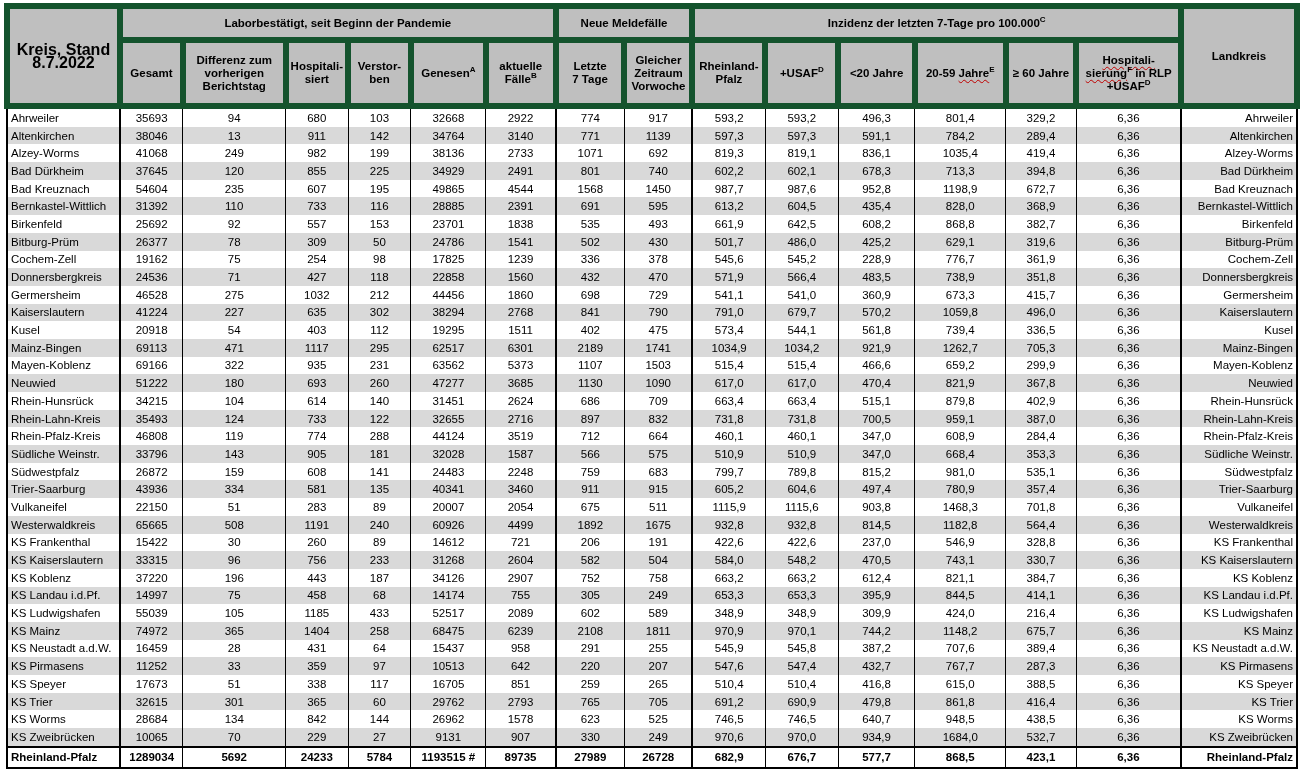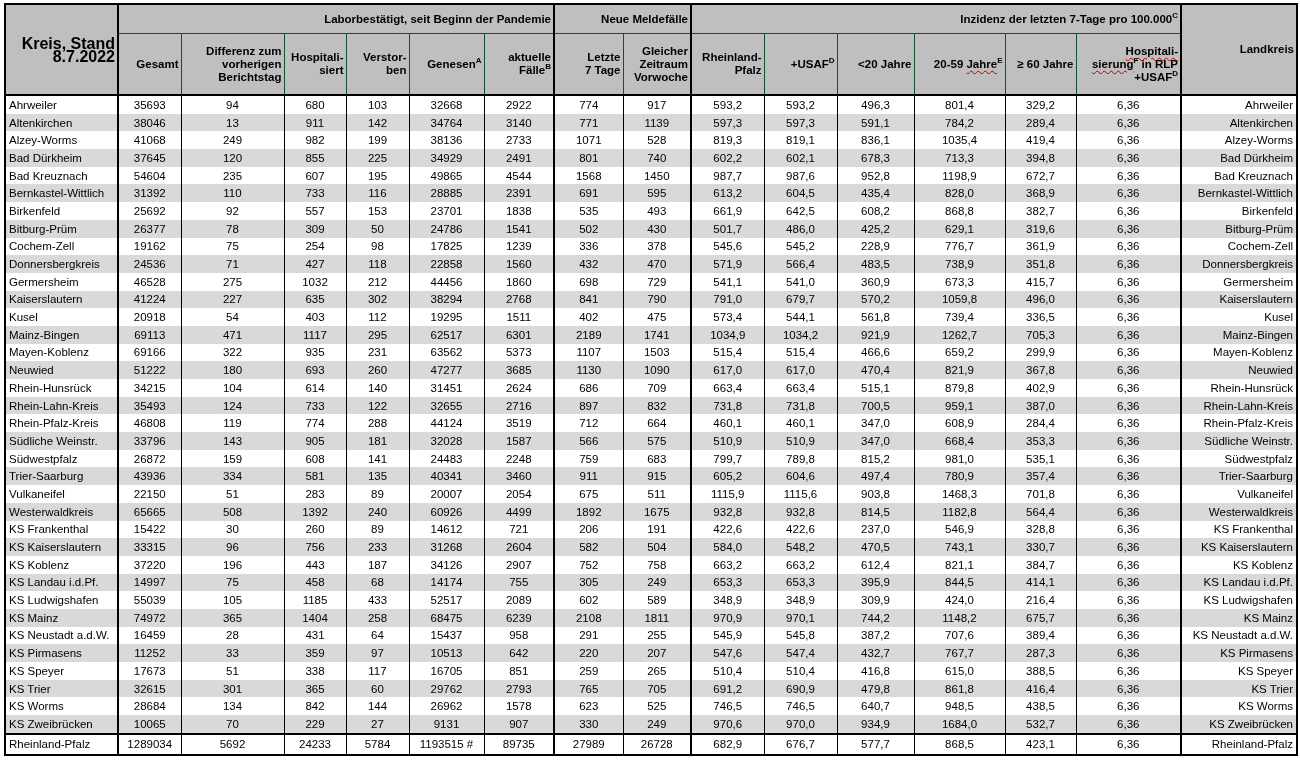--- a/index.html
+++ b/index.html
@@ -17,23 +17,23 @@
     border-collapse: collapse;
     table-layout: fixed;
     border: 2px solid #000;
   }
 
   thead th {
     background: #bfbfbf;
     font-weight: bold;
     font-size: 11.5px;
     line-height: 13px;
-    border: 1px solid #14532d;
+    border: 6px solid #14532d;
     padding: 1px 2px;
-    text-align: right;
+    text-align: center;
     vertical-align: middle;
   }
   thead { border-bottom: 2px solid #000; }
   thead tr.band1 th { height: 26px; }
   thead tr.band2 th { height: 58px; }
   th.kreis-head { font-size: 16px; }
 
   td {
     font-size: 11.5px;
     height: 17.7px;
@@ -46,21 +46,21 @@
   }
   tr.stripe td { background: #d9d9d9; }
   td.kreis { text-align: left; }
   td.num   { text-align: center; }
   td.lk    { text-align: right; }
 
   .gb { border-left: 2px solid #000 !important; }
 
   tr.total td {
     border-top: 2px solid #000;
-    font-weight: normal;
+    font-weight: bold;
     background: #ffffff;
     height: 19px;
     margin-top: 8px;
   }
 
   sup { font-size: 8px; line-height: 0; vertical-align: super; }
 
   .sq {
     text-decoration: underline wavy #c00000;
     text-decoration-thickness: 1px;
@@ -184,21 +184,21 @@
   </tr>
         <tr>
     <td class="kreis">Alzey-Worms</td>
     <td class="num gb">41068</td>
     <td class="num">249</td>
     <td class="num">982</td>
     <td class="num">199</td>
     <td class="num">38136</td>
     <td class="num">2733</td>
     <td class="num gb">1071</td>
-    <td class="num">528</td>
+    <td class="num">692</td>
     <td class="num gb">819,3</td>
     <td class="num">819,1</td>
     <td class="num">836,1</td>
     <td class="num">1035,4</td>
     <td class="num">419,4</td>
     <td class="num">6,36</td>
     <td class="lk gb">Alzey-Worms</td>
   </tr>
         <tr class="stripe">
     <td class="kreis">Bad Dürkheim</td>
@@ -557,21 +557,21 @@
     <td class="num">903,8</td>
     <td class="num">1468,3</td>
     <td class="num">701,8</td>
     <td class="num">6,36</td>
     <td class="lk gb">Vulkaneifel</td>
   </tr>
         <tr class="stripe">
     <td class="kreis">Westerwaldkreis</td>
     <td class="num gb">65665</td>
     <td class="num">508</td>
-    <td class="num">1392</td>
+    <td class="num">1191</td>
     <td class="num">240</td>
     <td class="num">60926</td>
     <td class="num">4499</td>
     <td class="num gb">1892</td>
     <td class="num">1675</td>
     <td class="num gb">932,8</td>
     <td class="num">932,8</td>
     <td class="num">814,5</td>
     <td class="num">1182,8</td>
     <td class="num">564,4</td>

